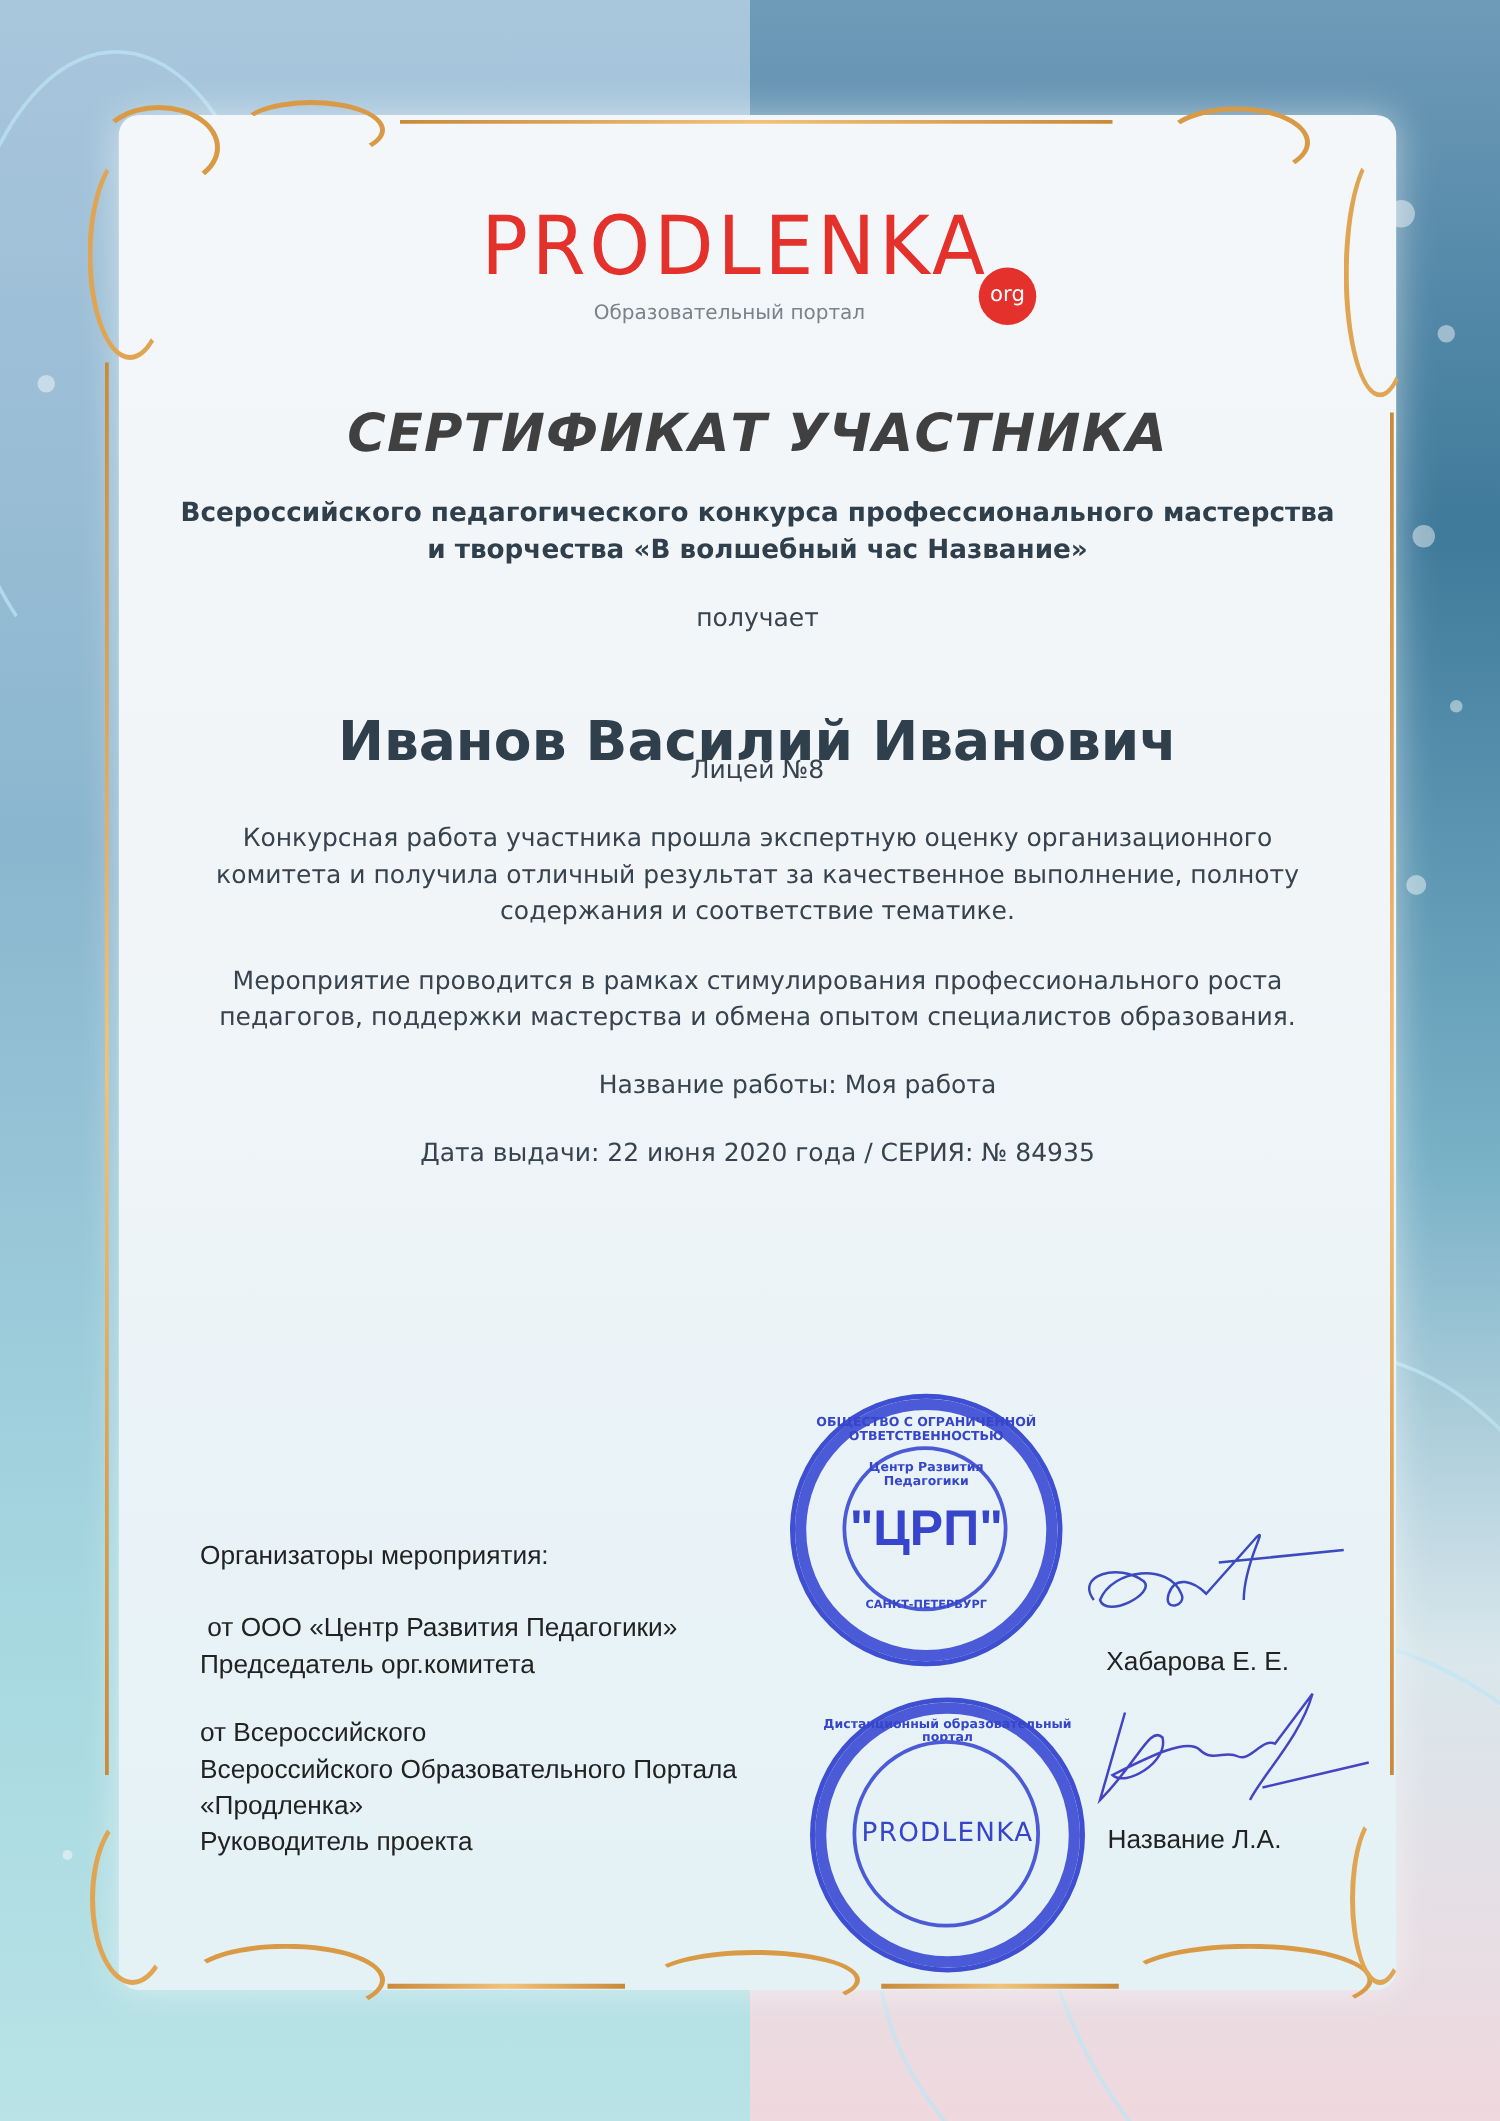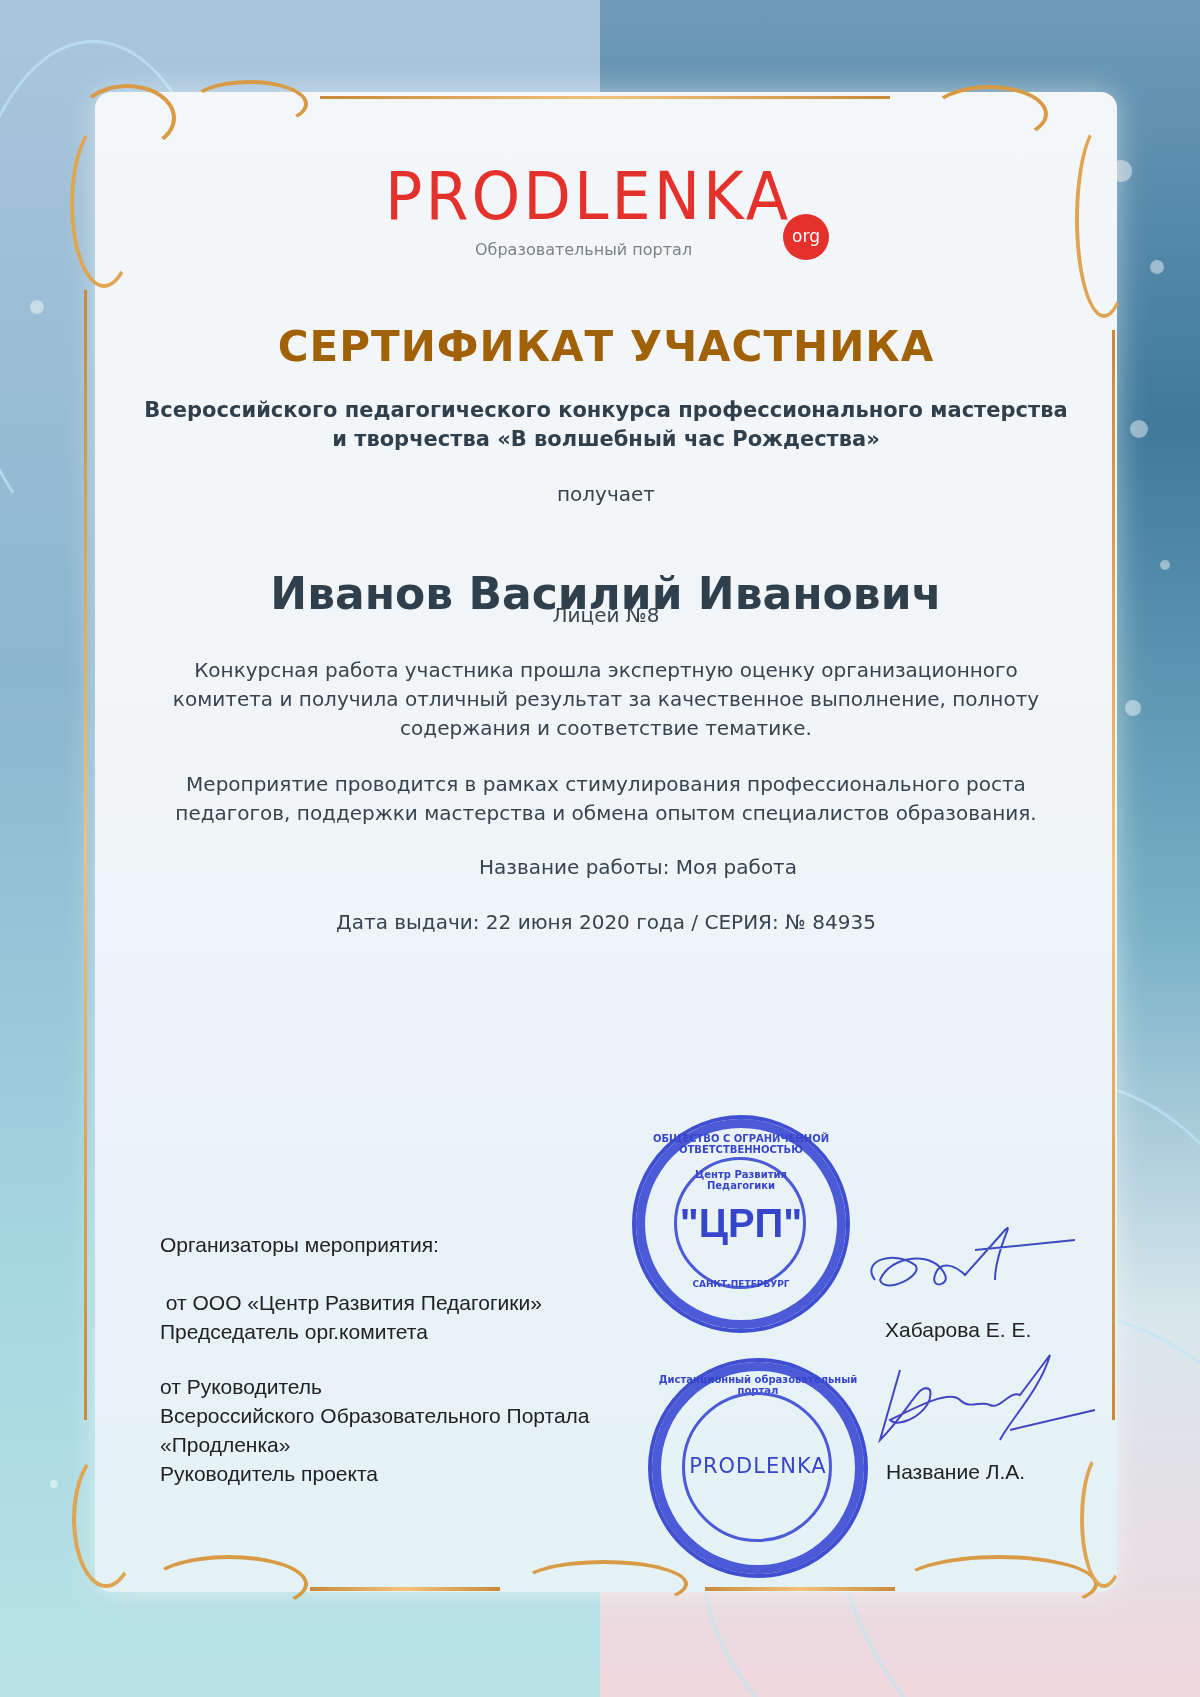--- a/index.html
+++ b/index.html
@@ -41,21 +41,21 @@
   }
   .logo-org {
     position: absolute; left: 398px; top: 54px; width: 46px; height: 46px; border-radius: 50%;
     background: #e4312b; color: #fff; font-size: 17px; text-align: center; line-height: 44px;
   }
   .logo-sub {
     position: absolute; left: 90px; top: 80px; font-size: 16px; color: #7b8289;
   }
 
   .center { position: absolute; left: 95px; width: 1022px; text-align: center; }
-  .title { top: 322px; font-size: 42px; font-weight: bold; color: #a16207; letter-spacing: 1px; }
+  .title { top: 322px; font-size: 42px; font-weight: bold; color: #404040; letter-spacing: 1px; font-style: italic; }
   .subtitle { top: 396px; font-size: 21px; font-weight: bold; color: #2f3f4c; line-height: 29px; }
   .receives { top: 482px; font-size: 20px; color: #37434e; }
   .name { top: 528px; font-size: 44px; font-weight: bold; color: #2f3f4c; margin-top: 40px; }
   .school { top: 603px; font-size: 20px; color: #37434e; }
   .para { font-size: 20px; color: #37434e; line-height: 29px; }
   .para1 { top: 656px; }
   .para2 { top: 770px; }
   .work { top: 855px; font-size: 20px; color: #37434e; margin-left: 32px; }
   .issued { top: 910px; font-size: 20px; color: #37434e; }
 
@@ -123,21 +123,21 @@
 
 <div class="logo">
   <div class="logo-text">PRODLENKA</div>
   <div class="logo-org">org</div>
   <div class="logo-sub">Образовательный портал</div>
 </div>
 
 <div class="center title">СЕРТИФИКАТ УЧАСТНИКА</div>
 <div class="center subtitle">
   <div>Всероссийского педагогического конкурса профессионального мастерства</div>
-  <div>и творчества «В волшебный час Рождества»</div>
+  <div>и творчества «В волшебный час Название»</div>
 </div>
 <div class="center receives">получает</div>
 <div class="center name">Иванов Василий Иванович</div>
 <div class="center school">Лицей №8</div>
 <div class="center para para1">
   <div>Конкурсная работа участника прошла экспертную оценку организационного</div>
   <div>комитета и получила отличный результат за качественное выполнение, полноту</div>
   <div>содержания и соответствие тематике.</div>
 </div>
 <div class="center para para2">
@@ -146,21 +146,21 @@
 </div>
 <div class="center work">Название работы: Моя работа</div>
 <div class="center issued">Дата выдачи: 22 июня 2020 года / СЕРИЯ: № 84935</div>
 
 <div class="org org-h">Организаторы мероприятия:</div>
 <div class="org org-1">
   <div style="white-space:pre;"> от ООО «Центр Развития Педагогики»</div>
   <div>Председатель орг.комитета</div>
 </div>
 <div class="org org-2">
-  <div>от Руководитель</div>
+  <div>от Всероссийского</div>
   <div>Всероссийского Образовательного Портала</div>
   <div>«Продленка»</div>
   <div>Руководитель проекта</div>
 </div>
 
 <div class="stamp stamp1">
   <div class="stamp-ring" style="top:14px;font-size:10px;">ОБЩЕСТВО С ОГРАНИЧЕННОЙ ОТВЕТСТВЕННОСТЬЮ</div>
   <div class="inner"></div>
   <div class="stamp-ring" style="top:50px;left:40px;right:40px;font-size:10px;">Центр Развития Педагогики</div>
   <div class="mark">"ЦРП"</div>

